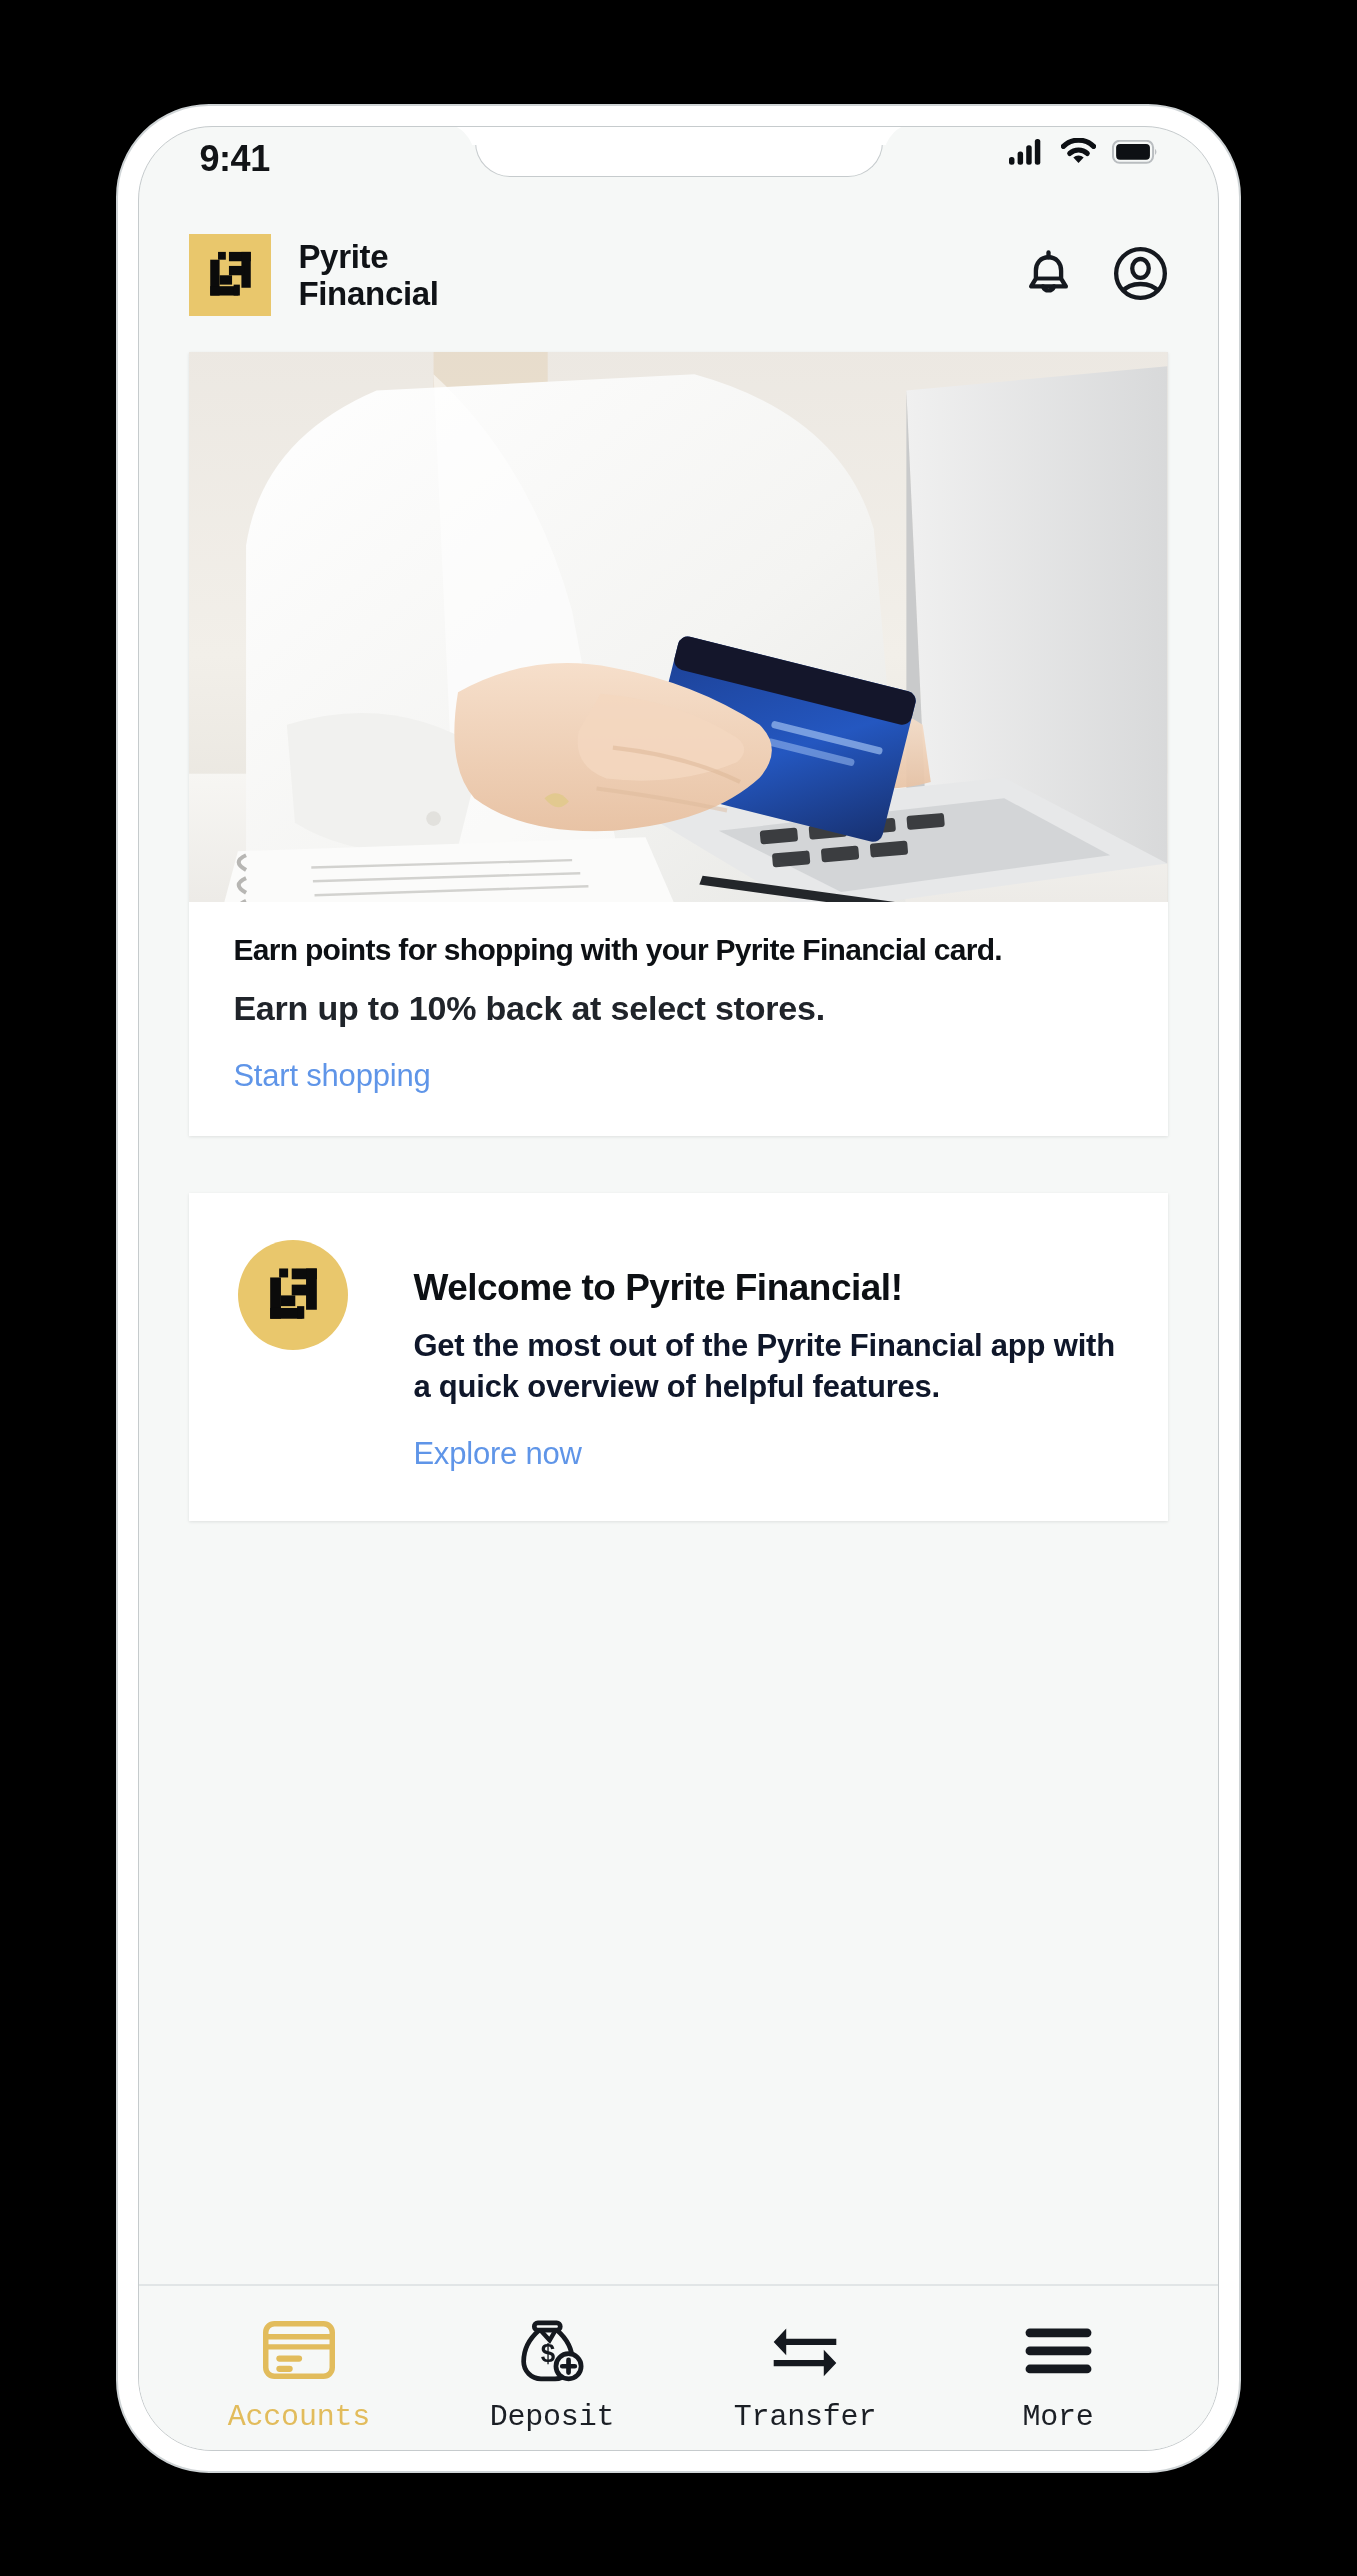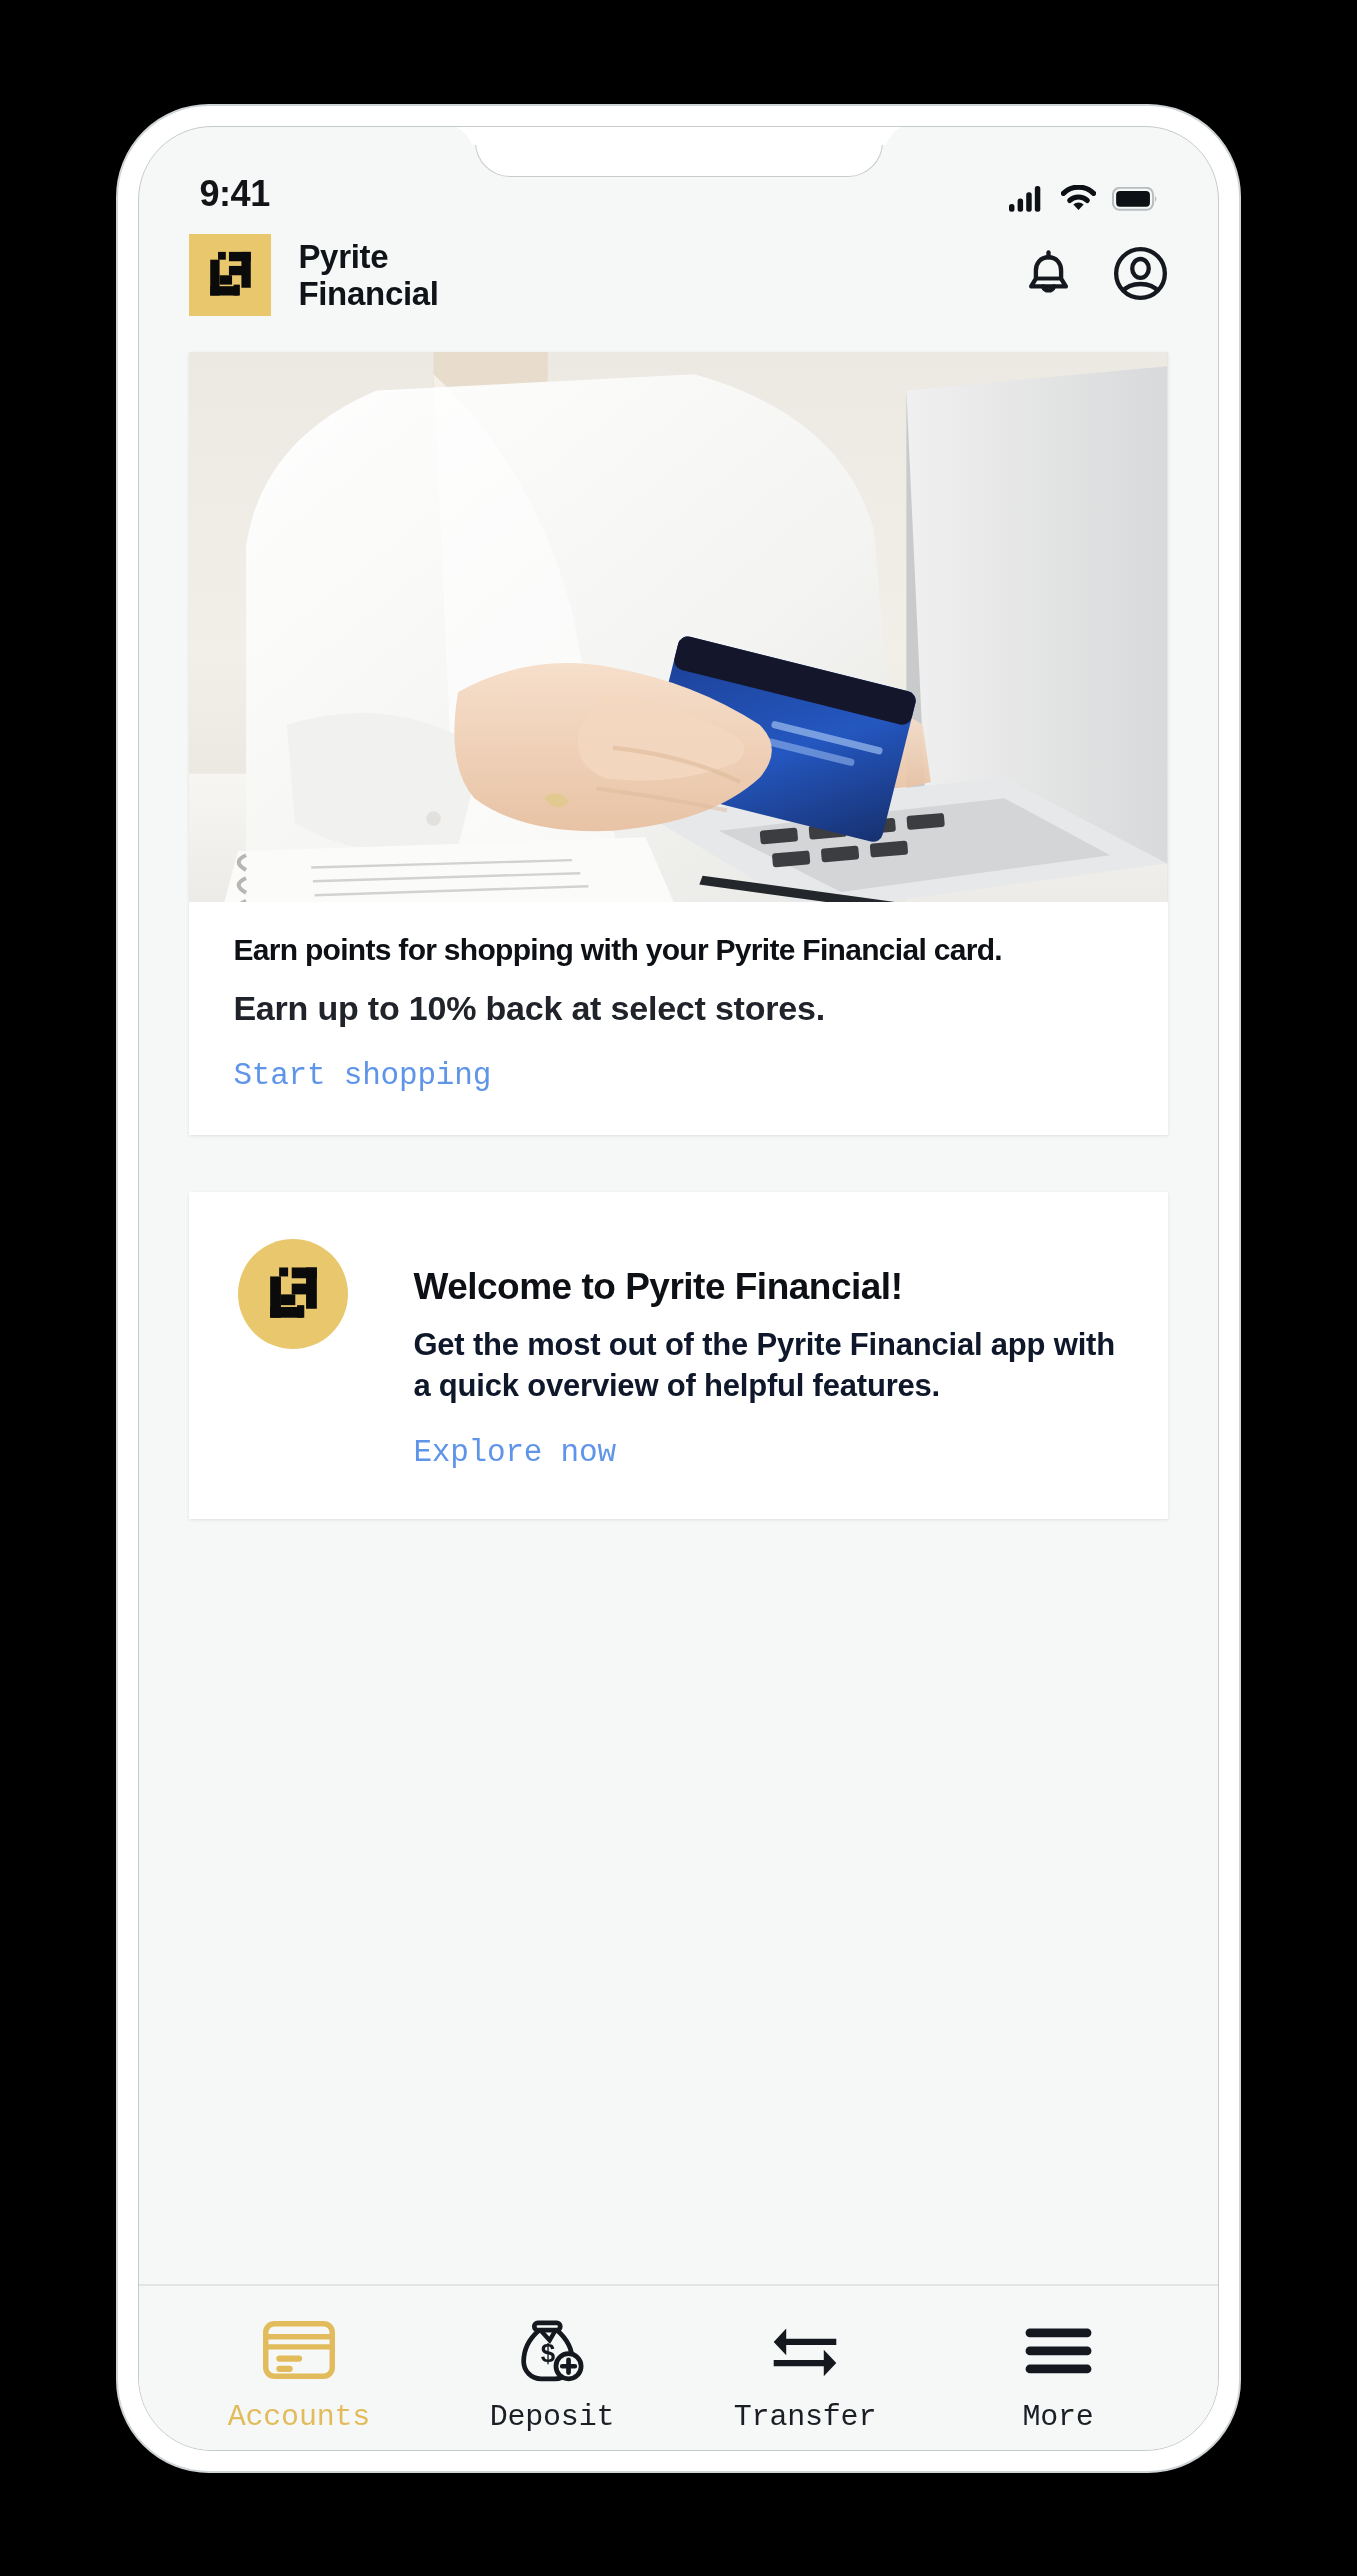--- a/index.html
+++ b/index.html
@@ -70,21 +70,21 @@
     border-top-left-radius: 33px;
     box-shadow: -11px -11px 0 0 #ffffff;
   }
 
   
   #status-bar {
     position: relative;
     height: 88px;
     flex: 0 0 88px;
     display: flex;
-    align-items: flex-end;
+    align-items: flex-start;
     justify-content: space-between;
     padding: 11px 60px 0 60px;
     z-index: 25;
   }
   #status-time {
     font-size: 36px;
     font-weight: 700;
     color: #121417;
     letter-spacing: -0.4px;
   }
@@ -169,21 +169,20 @@
     letter-spacing: -0.2px;
   }
   .card-link {
     display: inline-block;
     margin-top: 28px;
     font-size: 31px;
     color: #5f95e8;
     text-decoration: none;
     letter-spacing: -0.2px;
     cursor: pointer;
-    font-family: Liberation Mono, monospace;
   }
 
   
   #welcome-card {
     display: flex;
     align-items: flex-start;
     gap: 41px;
     padding: 47px 44px 49px 49px;
   }
   #welcome-text { flex: 1; padding-top: 27px; margin-left: 24px; }

